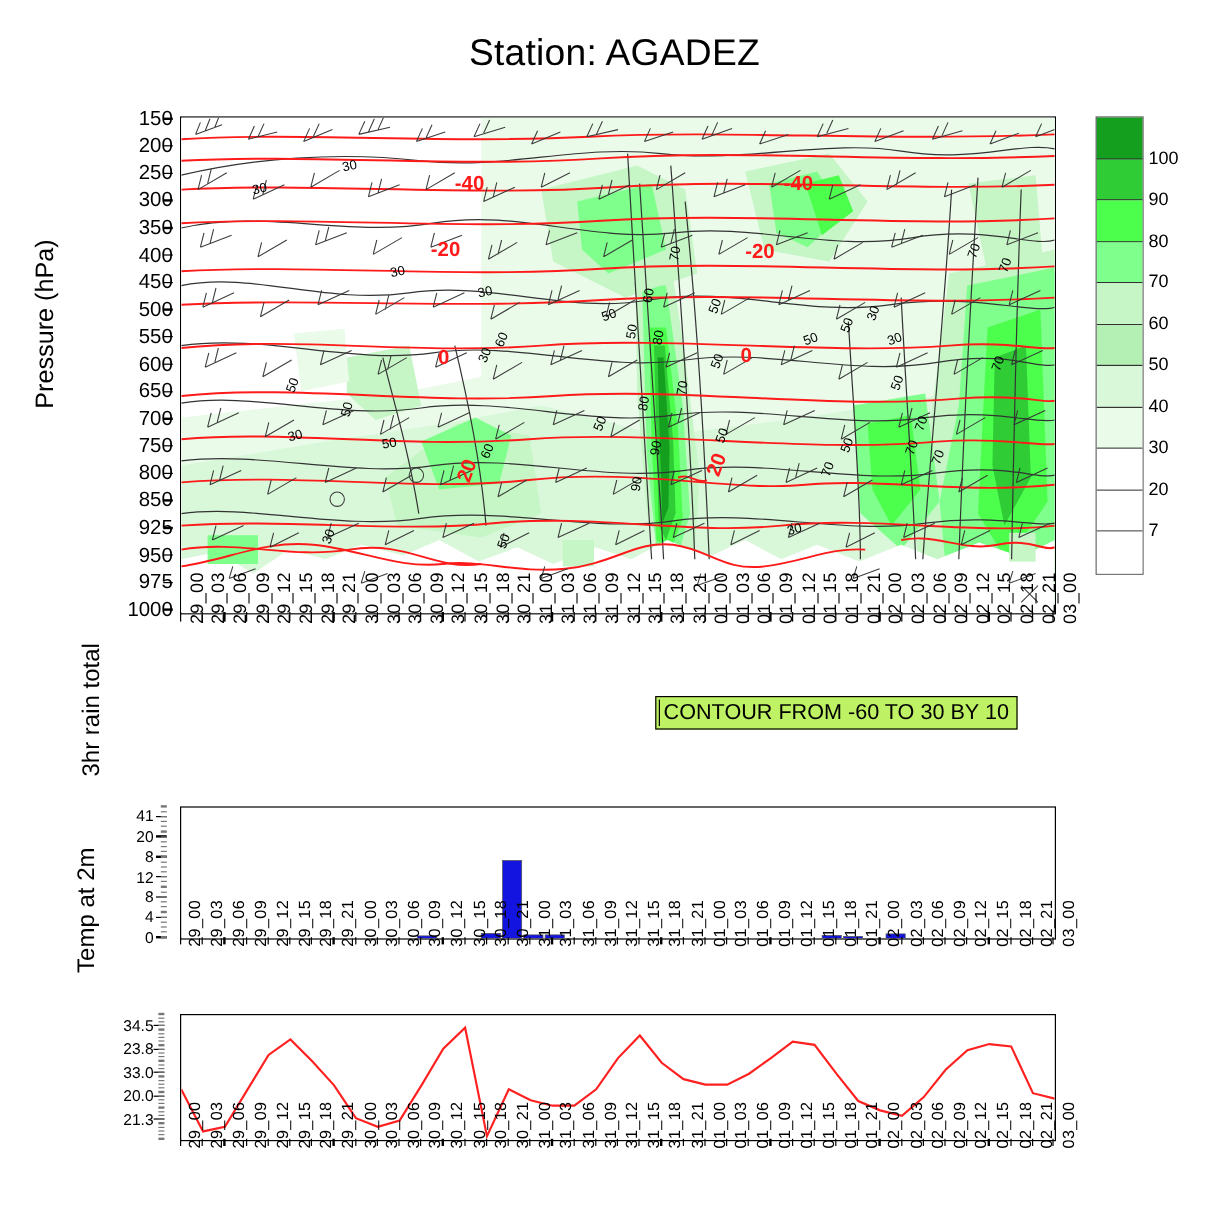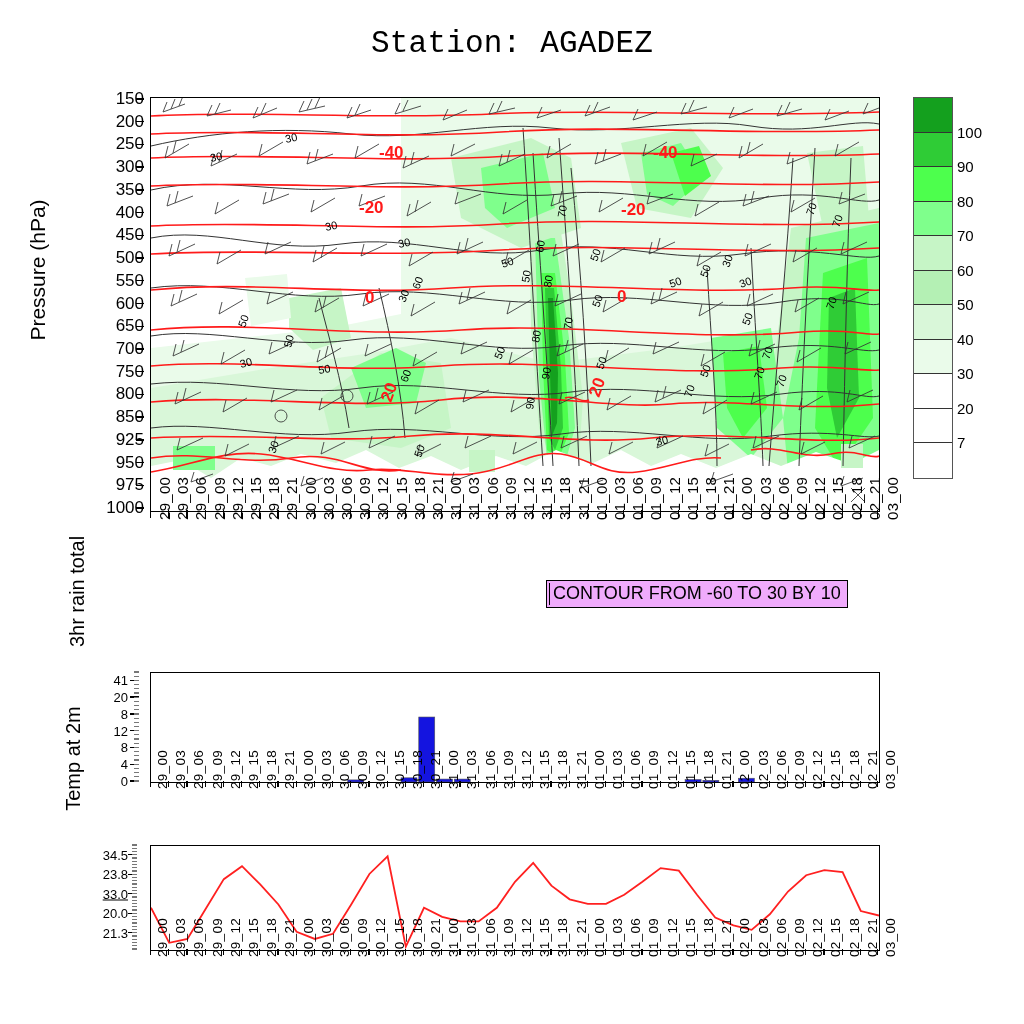--- a/index.html
+++ b/index.html
@@ -3,21 +3,21 @@
 <meta charset="utf-8">
 <style>
   html,body{margin:0;padding:0;background:#fff;}
   body{width:1024px;height:1024px;position:relative;
        font-family:"Liberation Sans","DejaVu Sans",sans-serif;color:#000;
        -webkit-font-smoothing:antialiased;}
   .abs{position:absolute;}
 
   
   #title{left:0;top:26px;width:1024px;text-align:center;
-         font-size:31px;letter-spacing:.2px;font-family:Liberation Mono, monospace;}
+         font-size:31px;letter-spacing:.2px;}
 
   
   #main-panel{left:150px;top:97px;width:728px;height:413px;
               border:1.6px solid #000;background:#fff;overflow:hidden;}
   #main-svg{position:absolute;left:0;top:0;}
 
   
   .ylab{position:absolute;right:0;transform:translateY(-50%);
         font-size:17px;text-align:right;white-space:nowrap;}
   #ylabels{left:60px;top:97px;width:84px;height:413px;}
@@ -36,21 +36,21 @@
 
   
   #colorbar{left:913px;top:97px;width:38px;height:380px;
             border:1px solid #555;}
   .cbcell{width:100%;box-sizing:border-box;border-bottom:1px solid #333;}
   .cbcell:last-child{border-bottom:none;}
   .cblab{position:absolute;left:44px;font-size:15px;transform:translateY(-50%);}
 
   
   #contour-box{left:546px;top:580px;border:1.4px solid #000;
-               padding:2px 6px 3px 6px;font-size:18px;background:#f0abfc;}
+               padding:2px 6px 3px 6px;font-size:18px;background:#bef264;}
   #contour-box::before{content:"";position:absolute;left:2px;top:2px;
                bottom:2px;width:1.2px;background:#000;}
 
   
   #rain-panel{left:150px;top:672px;width:728px;height:109px;
               border:1.6px solid #000;background:#fff;overflow:hidden;}
   #rain-ytitle{left:-43px;top:580px;width:240px;text-align:center;
                transform:rotate(-90deg);font-size:20px;}
   #rain-ylabels{left:100px;top:672px;width:42px;height:109px;}
   .rylab{position:absolute;right:0;transform:translateY(-50%);font-size:13px;}
@@ -665,21 +665,21 @@
     <div class="xtickmark" style="left: 726.7px; top: 0px; height: 6px;"></div>
     <div class="xlab xlab-sm" style="left: 733px; top: 8px;">03_00</div>
   </div>
 
 <div class="abs" id="temp-ytitle">Temp at 2m</div>
 <div class="abs" id="temp-ylabels">
     <div class="tylab" style="top: 87.75px; right: 14px;">21.3</div>
     <div class="major" style="left: 32px; top: 87.05px;"></div>
     <div class="tylab" style="top: 68.25px; right: 14px;">20.0</div>
     <div class="major" style="left: 32px; top: 67.55px;"></div>
-    <div class="tylab" style="top: 48.75px; right: 14px; text-decoration: underline;">33.0</div>
+    <div class="tylab" style="top: 48.75px; right: 14px;">33.0</div>
     <div class="major" style="left: 32px; top: 48.05px;"></div>
     <div class="tylab" style="top: 29.25px; right: 14px;">23.8</div>
     <div class="major" style="left: 32px; top: 28.55px;"></div>
     <div class="tylab" style="top: 9.75px; right: 14px;">34.5</div>
     <div class="major" style="left: 32px; top: 9.05px;"></div>
     <div class="minor" style="left: 36px; top: 103.4px;"></div>
     <div class="minor" style="left: 36px; top: 100.15px;"></div>
     <div class="minor" style="left: 36px; top: 96.9px;"></div>
     <div class="minor" style="left: 36px; top: 93.65px;"></div>
     <div class="minor" style="left: 36px; top: 90.4px;"></div>

